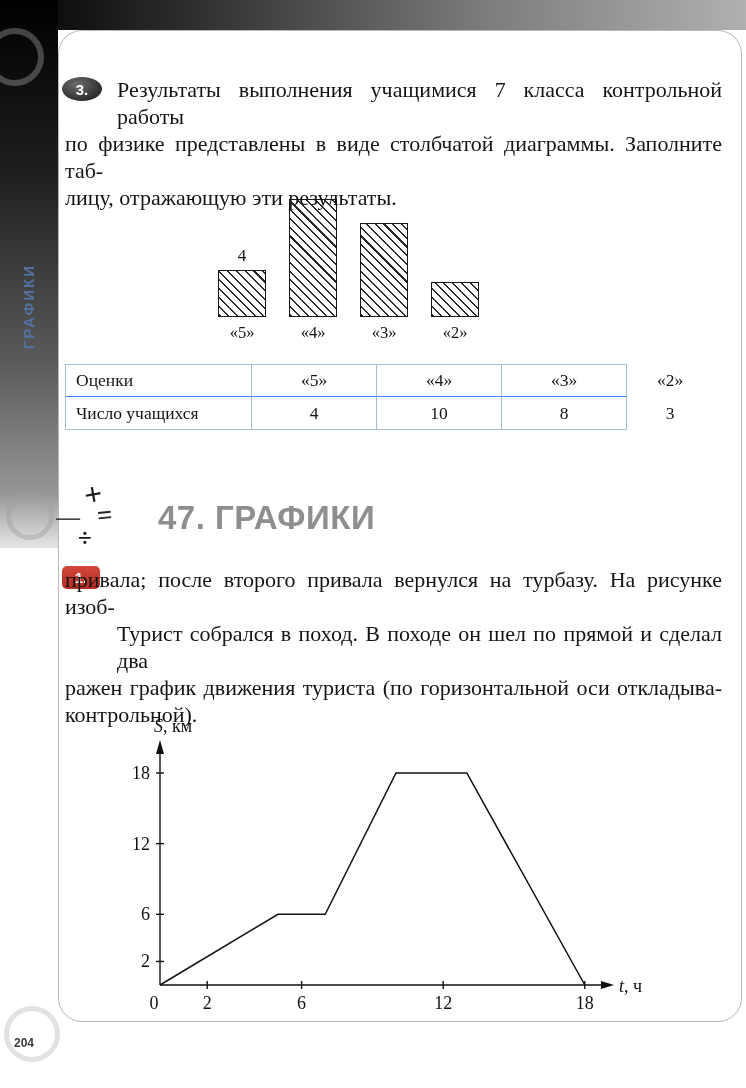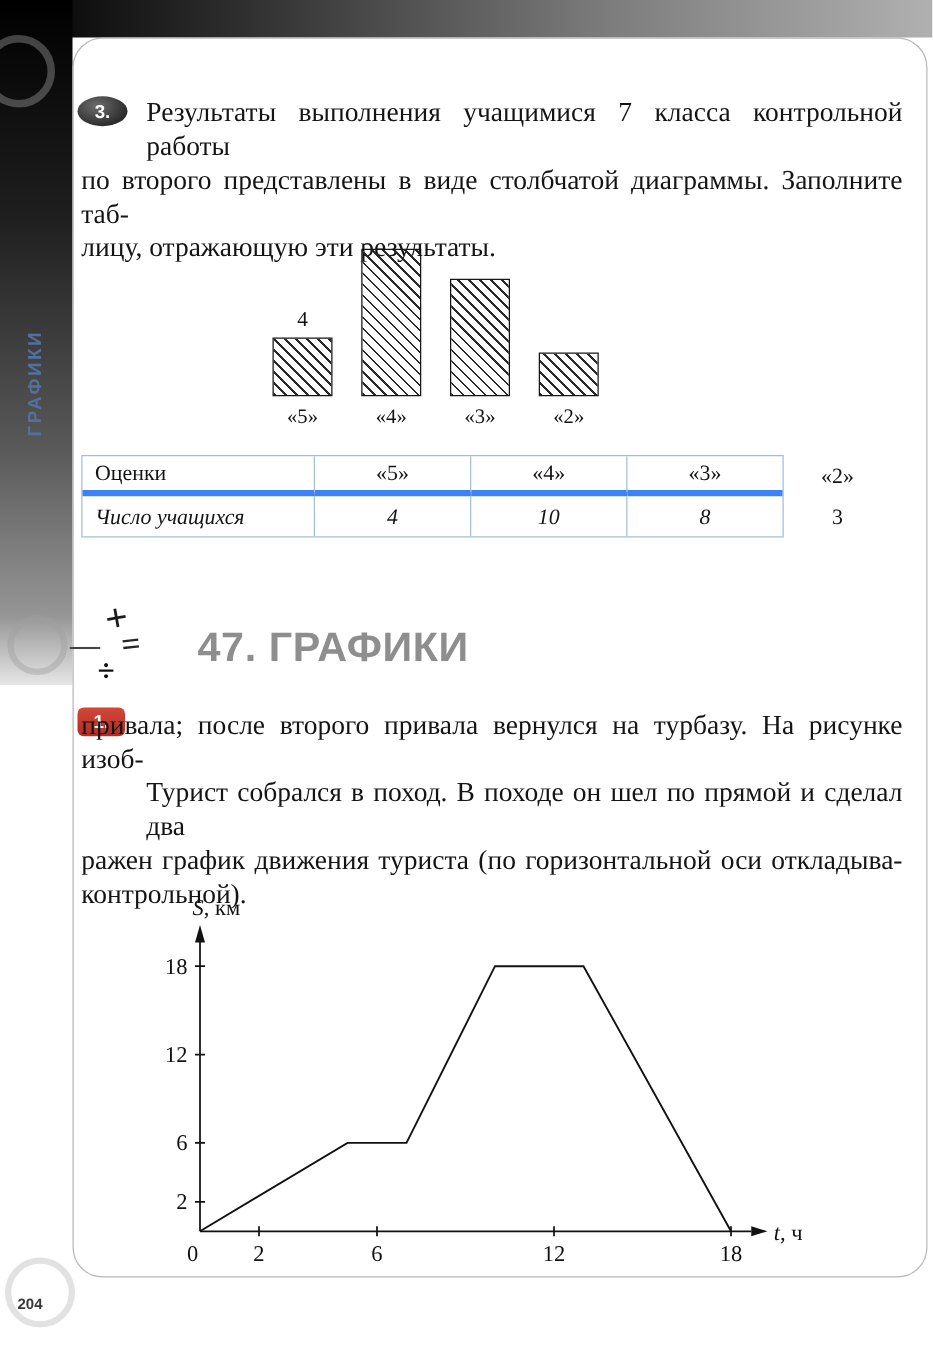--- a/index.html
+++ b/index.html
@@ -43,25 +43,25 @@
   .bar-chart { position:absolute; left:218px; top:199px; display:flex; align-items:flex-end; gap:23px; }
   .bar-col { display:flex; flex-direction:column; align-items:center; justify-content:flex-end; width:48px; }
   .bar-ann { font-size:17px; margin-bottom:4px; }
   .bar { width:48px; border:1.4px solid #161616;
     background:repeating-linear-gradient(45deg,#2a2a2a 0,#2a2a2a 1.5px,transparent 1.5px,transparent 6.2px); }
   .bar-label { margin-top:6px; font-size:16.5px; }
 
   
   .btable { position:absolute; left:65px; top:364px; display:grid;
     grid-template-columns:186px 125px 125px 124px; border:1px solid #a3bfd8; background:#fff; }
-  .btable .cell { height:32px; border-right:1px solid #a3bfd8; border-bottom:5px solid #3b82f6;
+  .btable .cell { height:32px; border-right:1px solid #a3bfd8; border-bottom:1px solid #3b82f6;
     display:flex; align-items:center; justify-content:center; font-size:17.5px; }
   .btable .cell.rowlabel { justify-content:flex-start; padding-left:10px; }
   .btable .cell.noR { border-right:none; }
-  .btable .cell.noB { border-bottom:none;font-style:italic; }
+  .btable .cell.noB { border-bottom:none; }
   .toutside { position:absolute; left:630px; top:364px; width:80px; }
   .toutside .ocell { height:33px; display:flex; align-items:center; justify-content:center; font-size:17.5px; }
 
   
   .section-icon { position:absolute; left:50px; top:474px; width:110px; height:85px; }
   .section-icon span { position:absolute; font-family:"Liberation Serif", serif; font-weight:bold; }
   .sym-plus   { left:34px; top:2px;  font-size:32px; color:#1b1b1b; transform:rotate(-10deg); }
   .sym-dash   { left:6px;  top:30px; font-size:24px; color:#444; }
   .sym-equals { left:47px; top:26px; font-size:27px; color:#262626; transform:rotate(-6deg); }
   .sym-divide { left:28px; top:50px; font-size:25px; color:#111; }
@@ -83,21 +83,21 @@
 
   <div class="wm wm1"></div>
   <div class="wm wm2"></div>
   <div class="wm wm3"></div>
 
   <div class="side-label">ГРАФИКИ</div>
 
   <div class="badge badge-3">3.</div>
   <div class="para" style="left:65px; top:76px; width:657px;">
     <div class="jline first-indent">Результаты выполнения учащимися 7 класса контрольной работы</div>
-    <div class="jline">по второго представлены в виде столбчатой диаграммы. Заполните таб-</div>
+    <div class="jline">по физике представлены в виде столбчатой диаграммы. Заполните таб-</div>
     <div class="jline last">лицу, отражающую эти результаты.</div>
   </div>
 
   <div class="bar-chart">
       <div class="bar-col">
         <div class="bar-ann">4</div>
         <div class="bar" style="height: 47.2px;"></div>
         <div class="bar-label">«5»</div>
       </div>
       <div class="bar-col">

